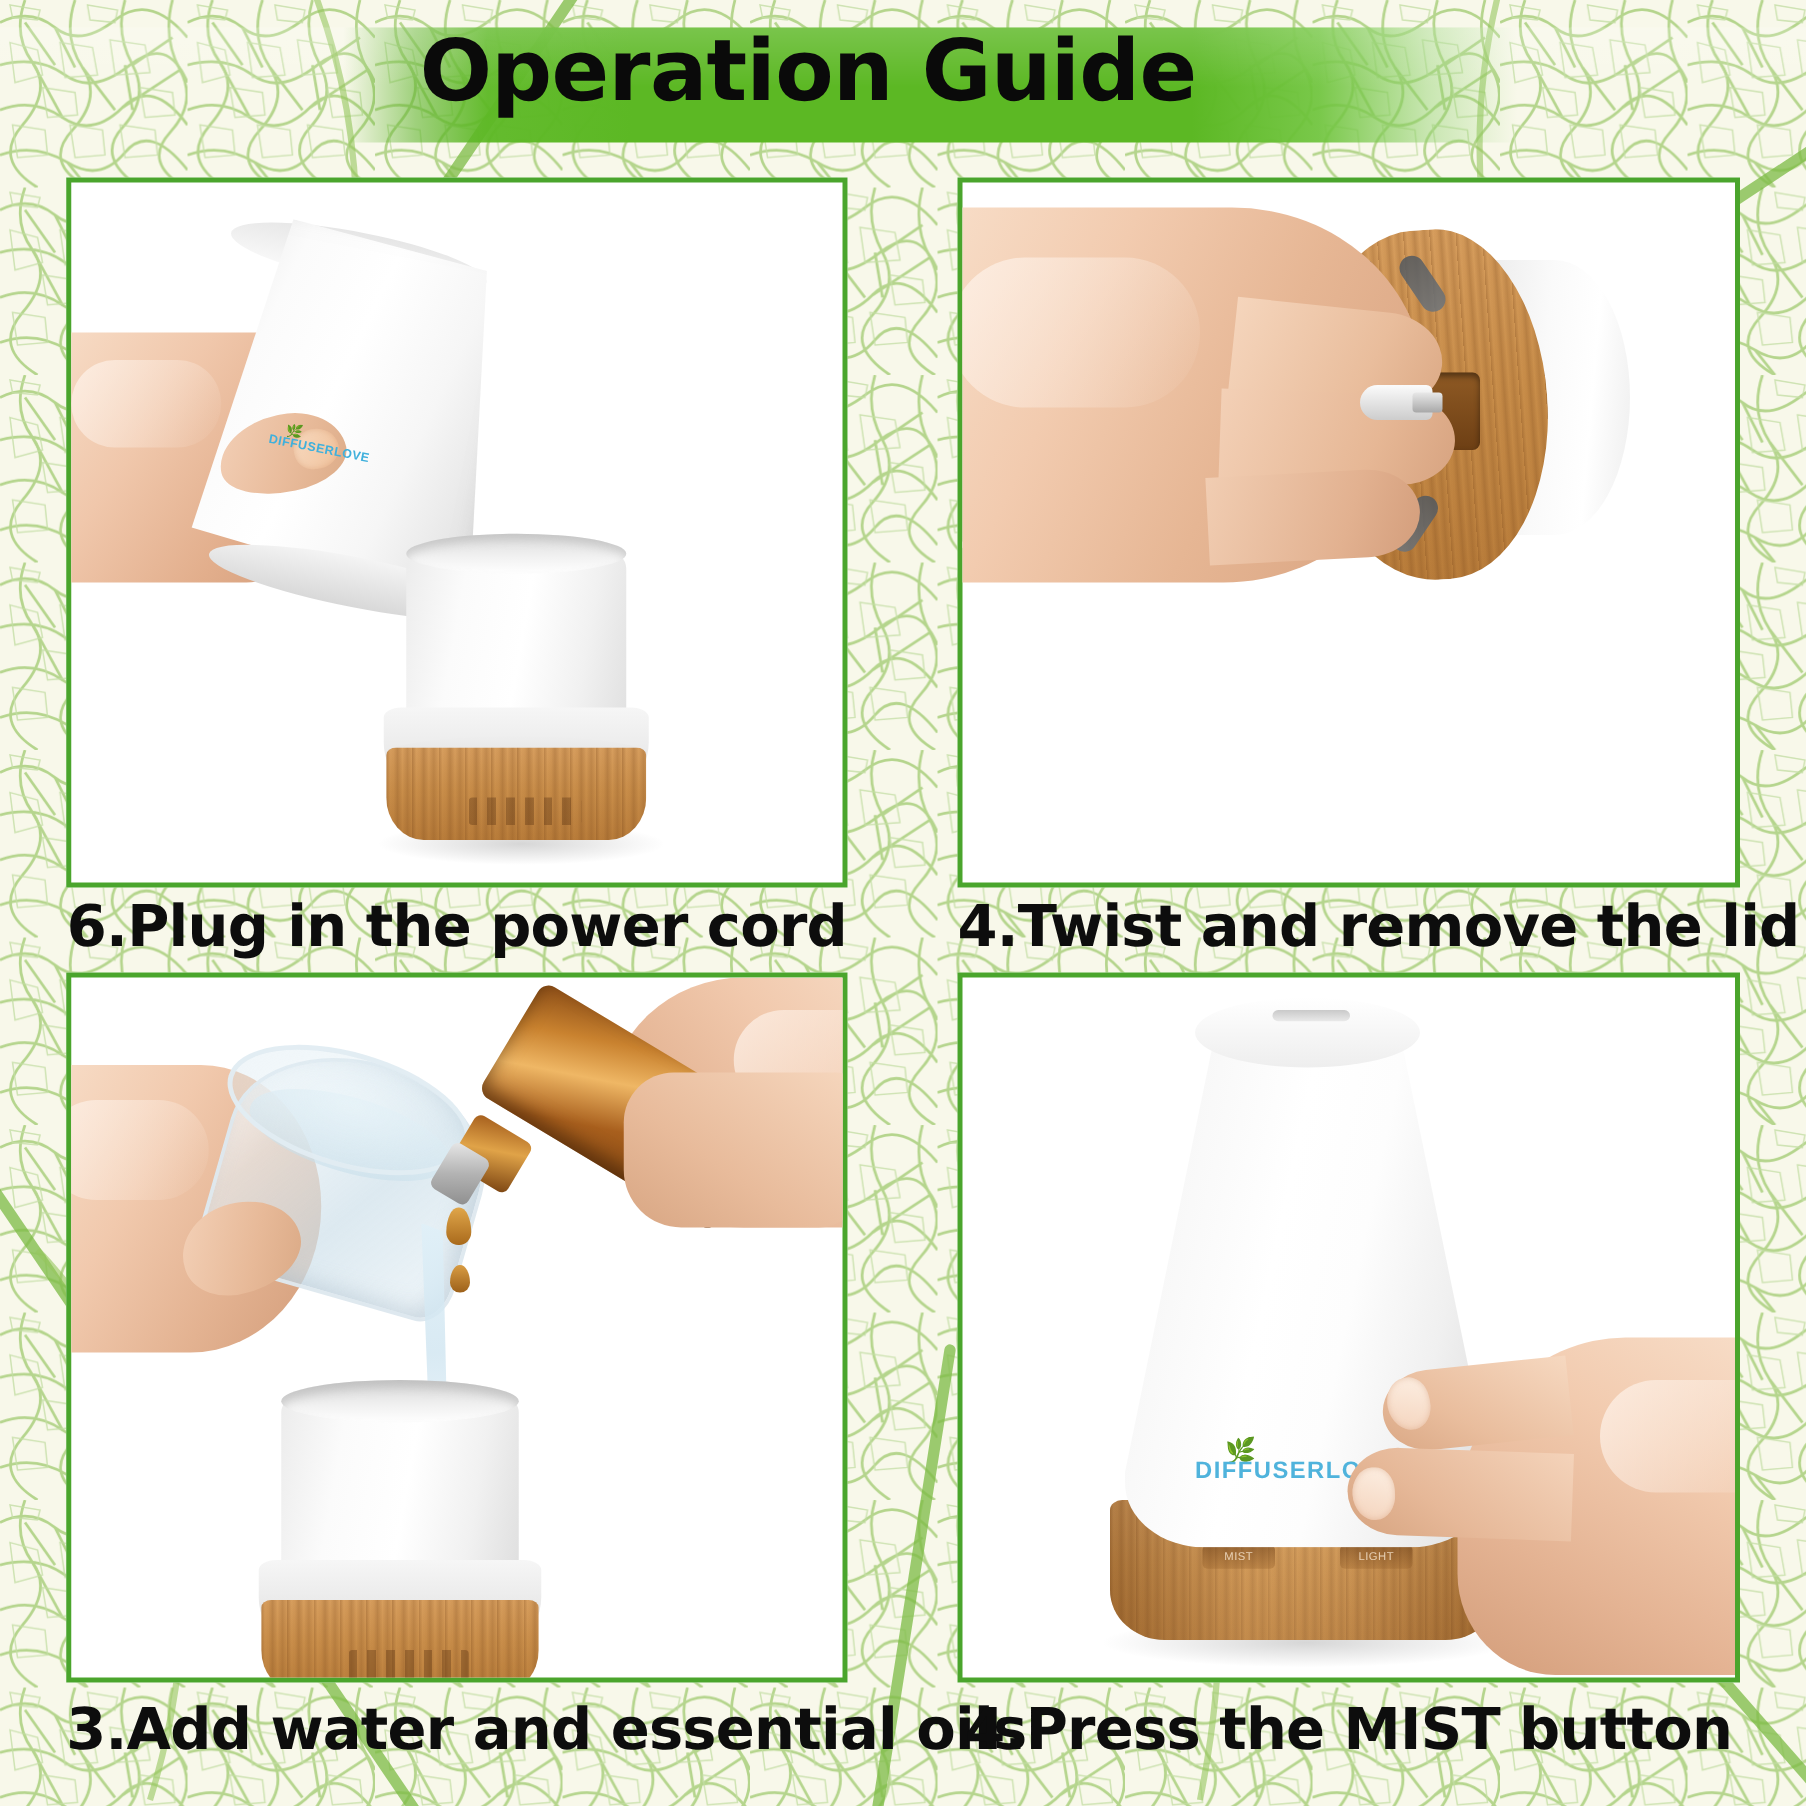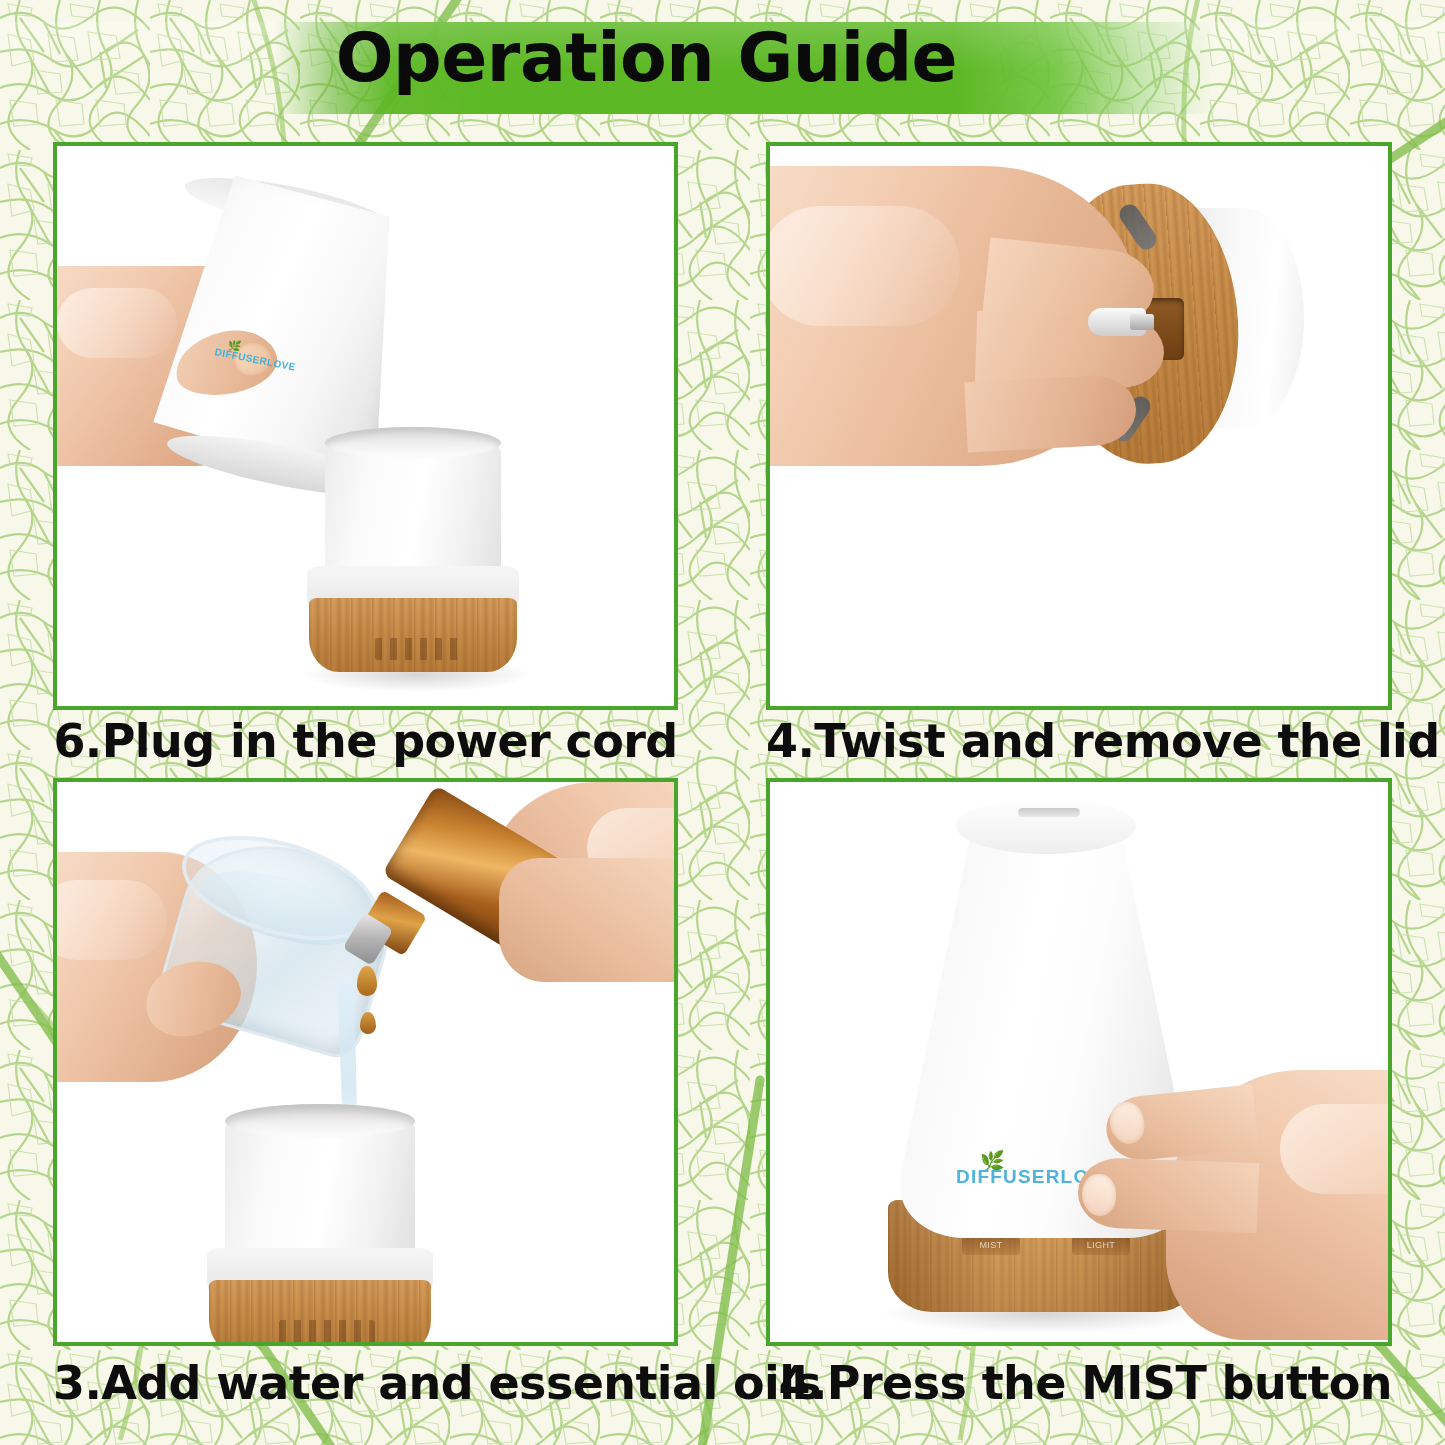--- a/index.html
+++ b/index.html
@@ -90,21 +90,21 @@
     font-weight: bold;
     color: #0d0d0d;
     letter-spacing: -0.6px;
     white-space: nowrap;
     z-index: 5;
     line-height: 1;
   }
   .cap-1 { left: 53px;  top: 718px;  width: 625px; text-align: center; }
   .cap-2 { left: 766px; top: 718px;  width: 626px; text-align: center; }
   .cap-3 { left: 53px;  top: 1360px; width: 625px; text-align: center; }
-  .cap-4 { left: 766px; top: 1360px; width: 626px; text-align: right; }
+  .cap-4 { left: 766px; top: 1360px; width: 626px; text-align: center; }
 
   
   .scene { position: absolute; inset: 0; }
 
   
   .wood {
     background:
       repeating-linear-gradient(90deg,
         rgba(120,70,26,0.30) 0px, rgba(120,70,26,0.00) 3px,
         rgba(160,100,40,0.10) 6px, rgba(120,70,26,0.26) 9px,

